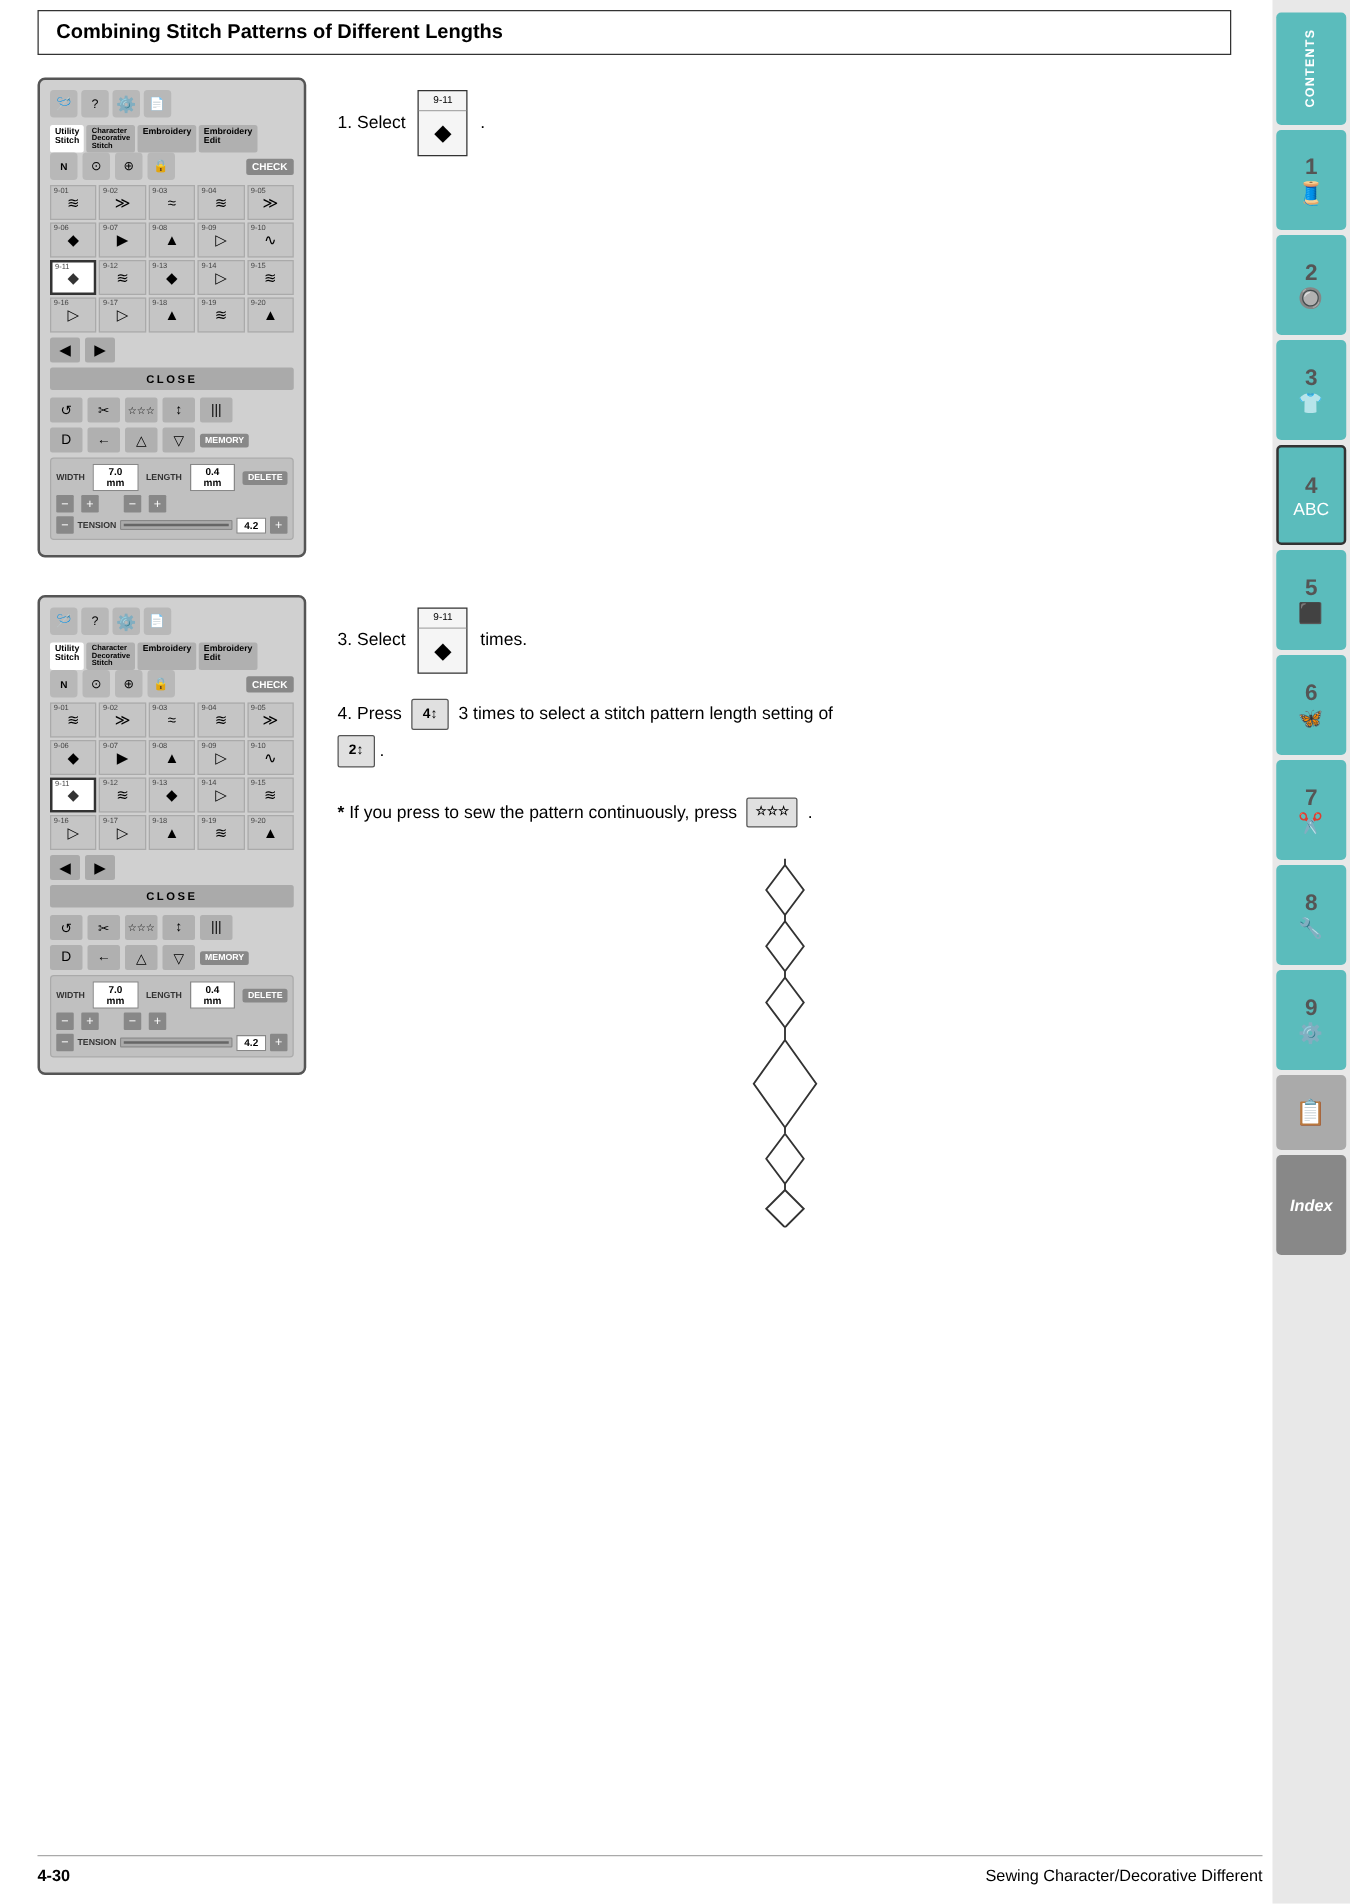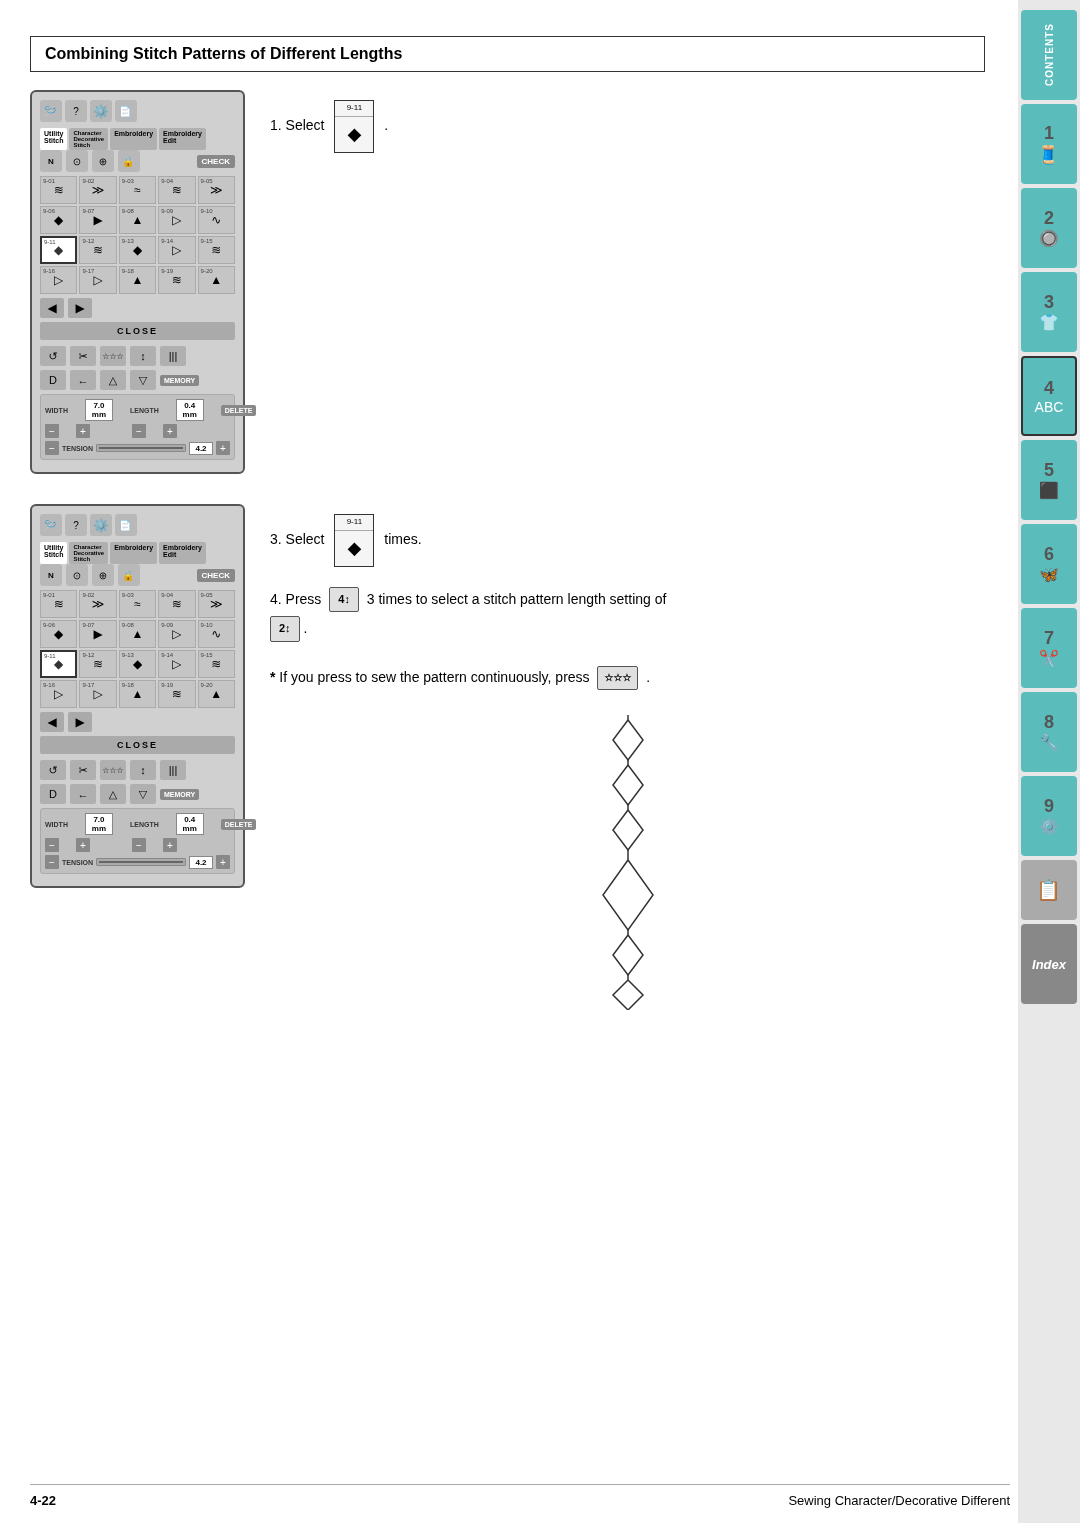--- a/index.html
+++ b/index.html
@@ -71,21 +71,21 @@
     }
 
     .sidebar-tab.notes-tab {
       background: #aaa;
       height: 60px;
     }
 
     
     .main-content {
       margin-right: 65px;
-      padding: 36px 30px;
+      padding: 8px 30px;
       min-height: 1523px;
     }
 
     
     .page-title-box {
       border: 1.5px solid #333;
       padding: 8px 14px;
       margin-bottom: 18px;
       display: inline-block;
       width: 100%;
@@ -268,21 +268,21 @@
     .panel-settings {
       background: #c0c0c0;
       border: 1px solid #aaa;
       border-radius: 3px;
       padding: 4px;
       margin-bottom: 4px;
     }
 
     .settings-row {
       display: flex;
-      gap: 17px;
+      gap: 6px;
       align-items: center;
       margin-bottom: 3px;
     }
 
     .settings-label {
       font-size: 7px;
       font-weight: bold;
       color: #333;
     }
 
@@ -892,15 +892,15 @@
           </g>
         </svg>
       </div>
 
     </div>
   </div>
 
 </div>
 
 <div class="page-footer">
-  <span class="page-num">4-22</span>
+  <span class="page-num">4-30</span>
   <span class="footer-title">Sewing Character/Decorative Different</span>
 </div>
 
 </body></html>

